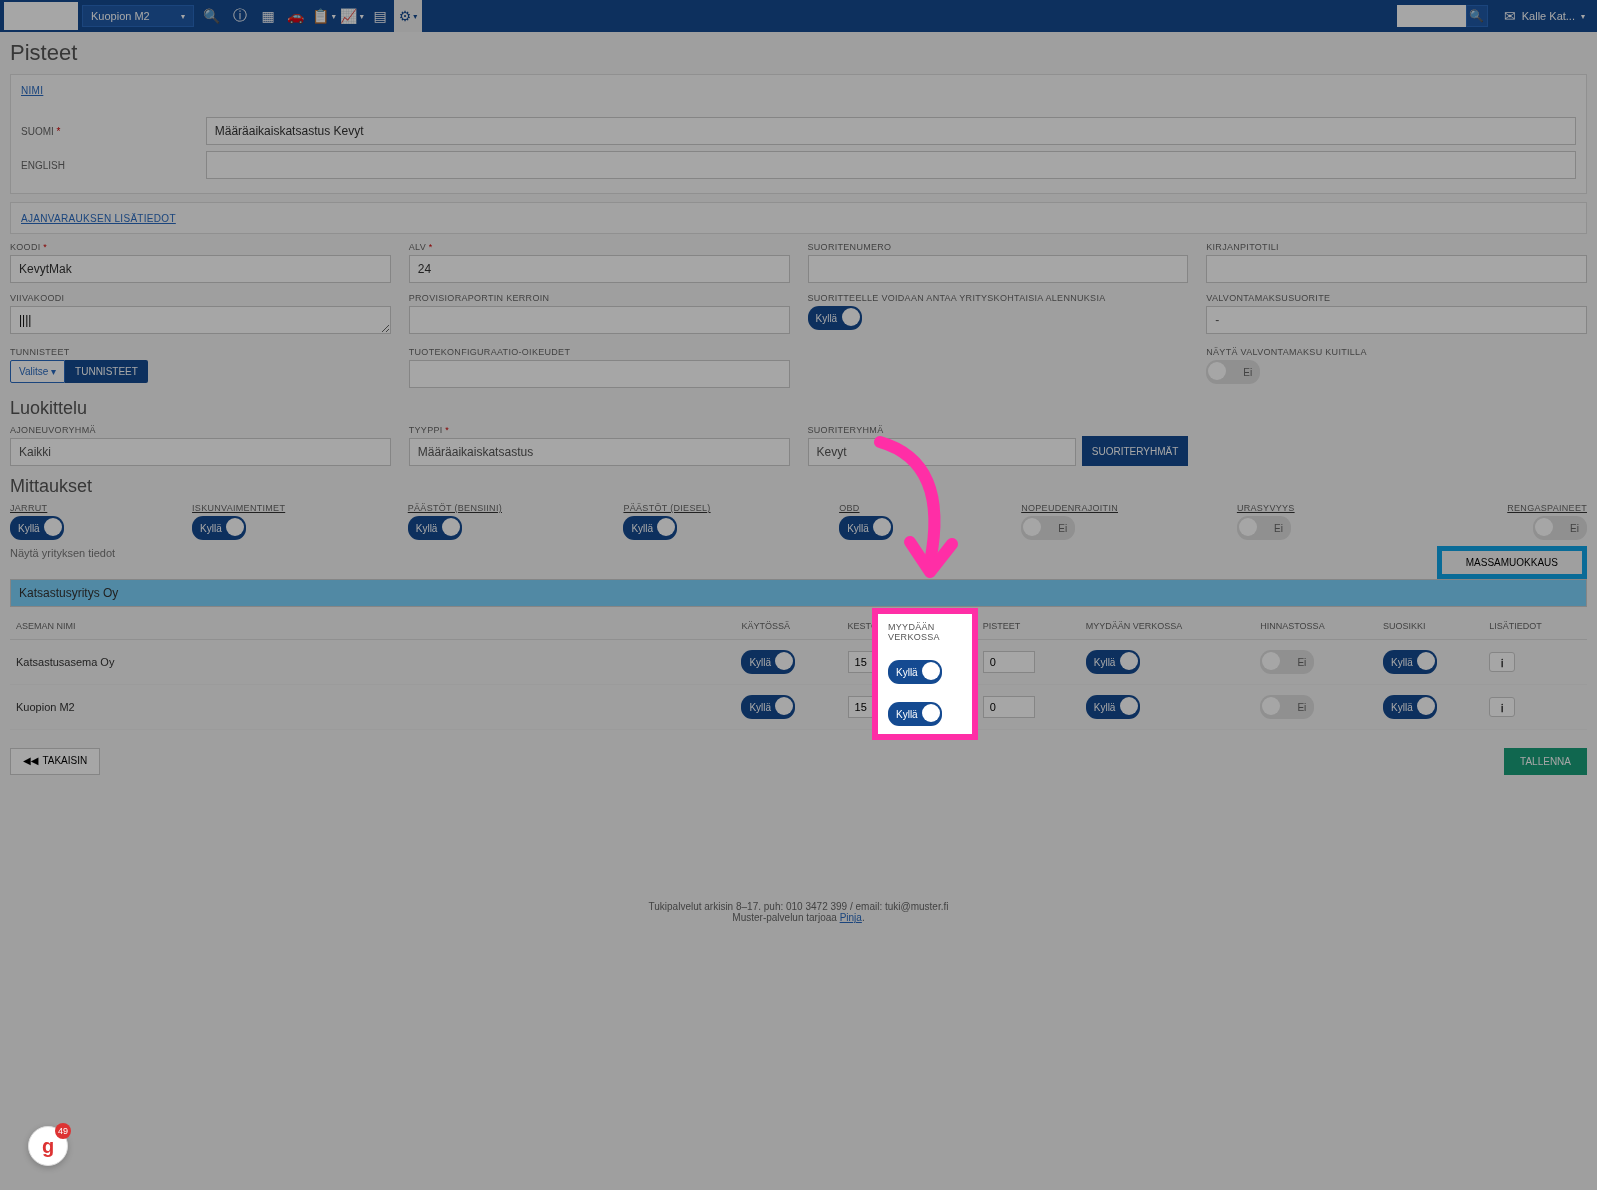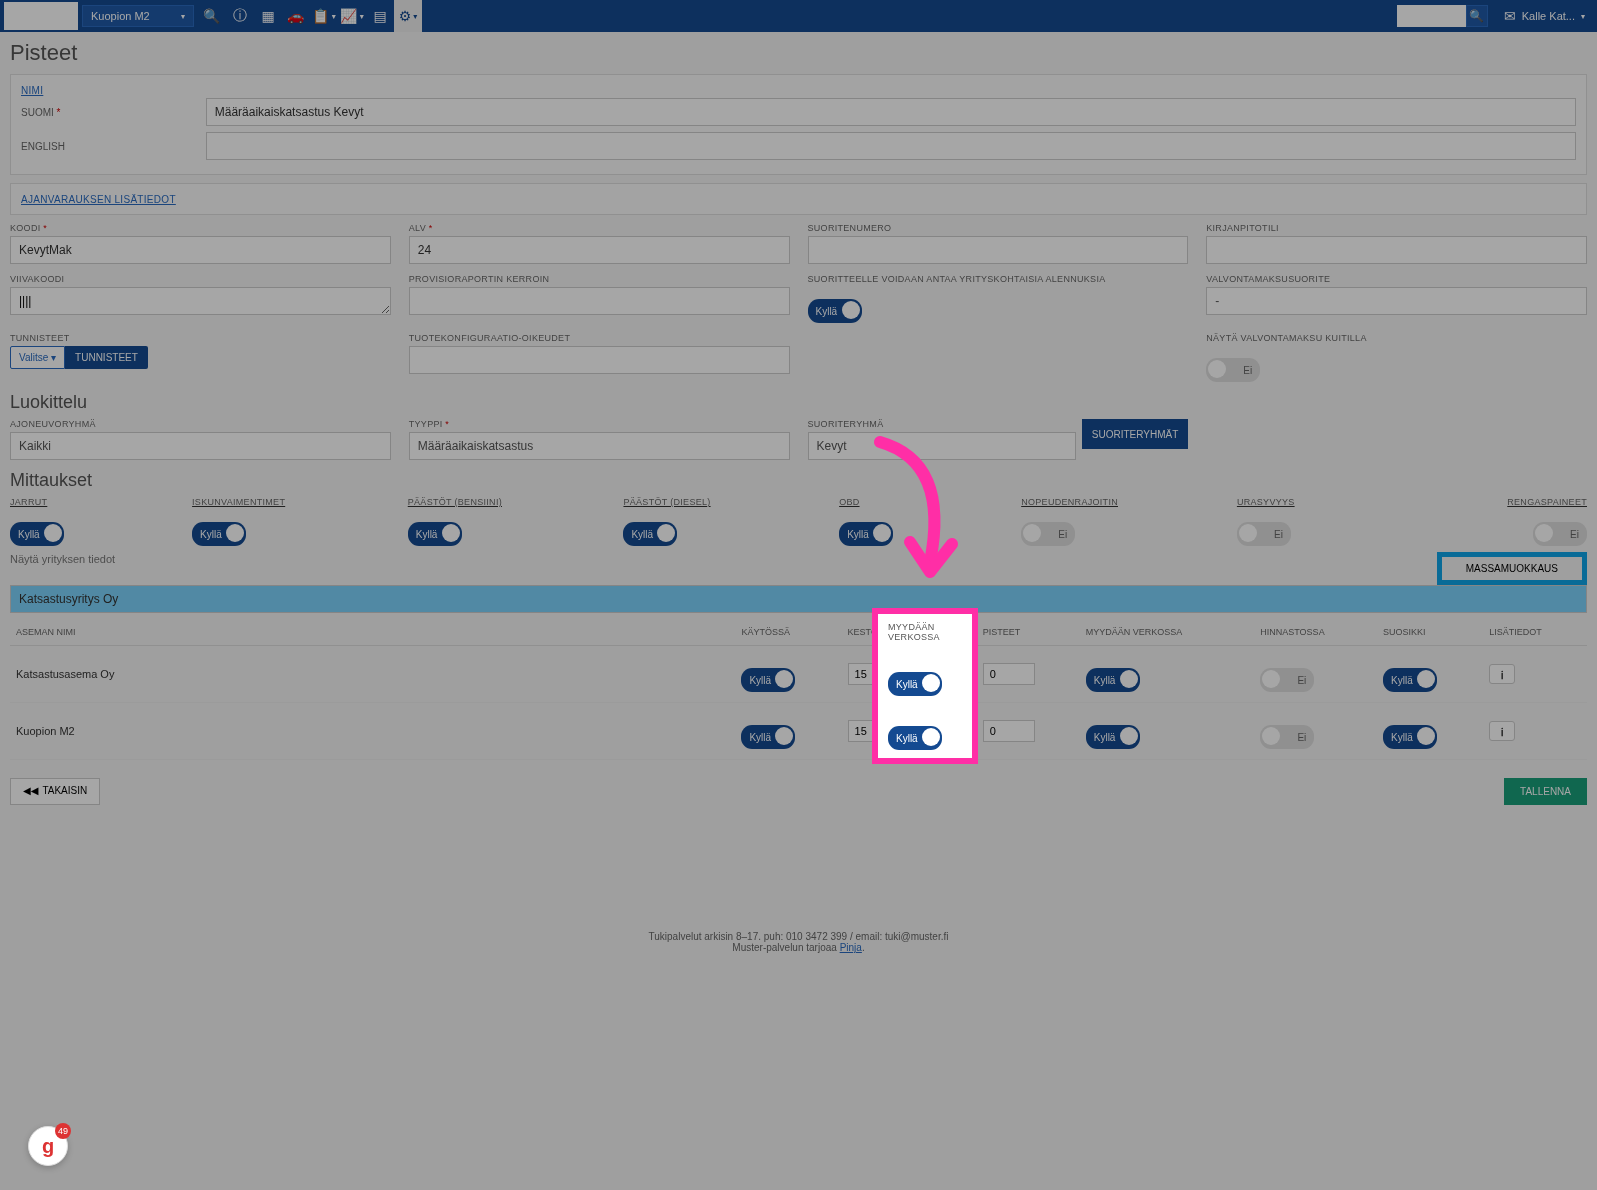--- a/index.html
+++ b/index.html
@@ -21,21 +21,21 @@
 h1.page-title { font-size: 22px; font-weight: 400; color: #555; margin-bottom: 8px; }
 .panel { border: 1px solid #ddd; background: #fafafa; padding: 8px 10px; margin-bottom: 8px; }
 .section-link { color: #2a6bc0; font-size: 10px; text-decoration: underline; text-transform: uppercase; letter-spacing: 0.3px; }
 .form-row { display: flex; align-items: center; margin-bottom: 6px; }
 .form-row .lbl { width: 210px; font-size: 10px; color: #666; text-transform: uppercase; }
 .form-row .lbl.req::after, .field-label.req::after { content: " *"; color: #c00; }
 .input { background: #fff; border: 1px solid #ccc; padding: 6px 8px; width: 100%; font-size: 12px; color: #333; }
 .grid4 { display: grid; grid-template-columns: repeat(4, 1fr); gap: 10px 18px; margin-bottom: 10px; }
 .field-label { font-size: 9px; color: #666; text-transform: uppercase; letter-spacing: 0.3px; margin-bottom: 3px; display: block; }
 .textarea { background: #fff; border: 1px solid #ccc; padding: 6px 8px; width: 100%; height: 28px; font-size: 12px; resize: vertical; }
-.toggle { display: inline-flex; align-items: center; width: 54px; height: 22px; border-radius: 11px; background: #ddd; position: relative; padding: 12px 4px; font-size: 10px; color: #666; margin-top: 12px; }
+.toggle { display: inline-flex; align-items: center; width: 54px; height: 22px; border-radius: 11px; background: #ddd; position: relative; padding: 12px 4px; font-size: 10px; color: #666; }
 .toggle.on { background: #144a91; color: #fff; justify-content: flex-start; padding-left: 8px; }
 .toggle.off { justify-content: flex-end; padding-right: 8px; }
 .toggle .knob { position: absolute; width: 18px; height: 18px; background: #fff; border-radius: 50%; top: 2px; }
 .toggle.on .knob { right: 2px; }
 .toggle.off .knob { left: 2px; }
 .btn-small { border: 1px solid #2a6bc0; padding: 4px 8px; font-size: 10px; background: #fff; color: #2a6bc0; }
 .btn-primary-sm { background: #144a91; color: #fff; border: none; padding: 6px 10px; font-size: 10px; text-transform: uppercase; }
 h2.sect { font-size: 18px; font-weight: 400; color: #555; margin: 8px 0 6px; }
 .tag-row { display: flex; gap: 0; }
 .tag-row .btn-small:first-child { border-radius: 2px 0 0 2px; }
@@ -92,21 +92,21 @@
     <span class="mail-icon"></span>
     <span>Kalle Kat...</span>
     <span style="font-size:8px;">▾</span>
   </div>
 </div>
 
 <div class="page">
   <h1 class="page-title">Pisteet</h1>
 
   <div class="panel">
-    <div style="margin-bottom:1px;"><a class="section-link">Nimi</a></div>
+    <div style="margin-bottom:20px;"><a class="section-link">Nimi</a></div>
     <div class="form-row">
       <span class="lbl req">Suomi</span>
       <input class="input" value="Määräaikaiskatsastus Kevyt" style="">
     </div>
     <div class="form-row">
       <span class="lbl">English</span>
       <input class="input" value="" style="">
     </div>
   </div>
 
@@ -174,21 +174,21 @@
   <h2 class="sect">Luokittelu</h2>
   <div class="grid4">
     <div>
       <span class="field-label">Ajoneuvoryhmä</span>
       <div class="sel">Kaikki</div>
     </div>
     <div>
       <span class="field-label req">Tyyppi</span>
       <div class="sel">Määräaikaiskatsastus</div>
     </div>
-    <div style="display:flex;gap:6px;">
+    <div style="display:flex;gap:6px;align-items:flex-end;">
       <div style="flex:1;">
         <span class="field-label">Suoriteryhmä</span>
         <div class="sel">Kevyt</div>
       </div>
       <button class="btn-primary-sm" style="height:30px;">Suoriteryhmät</button>
     </div>
     <div></div>
   </div>
 
   <h2 class="sect">Mittaukset</h2>

